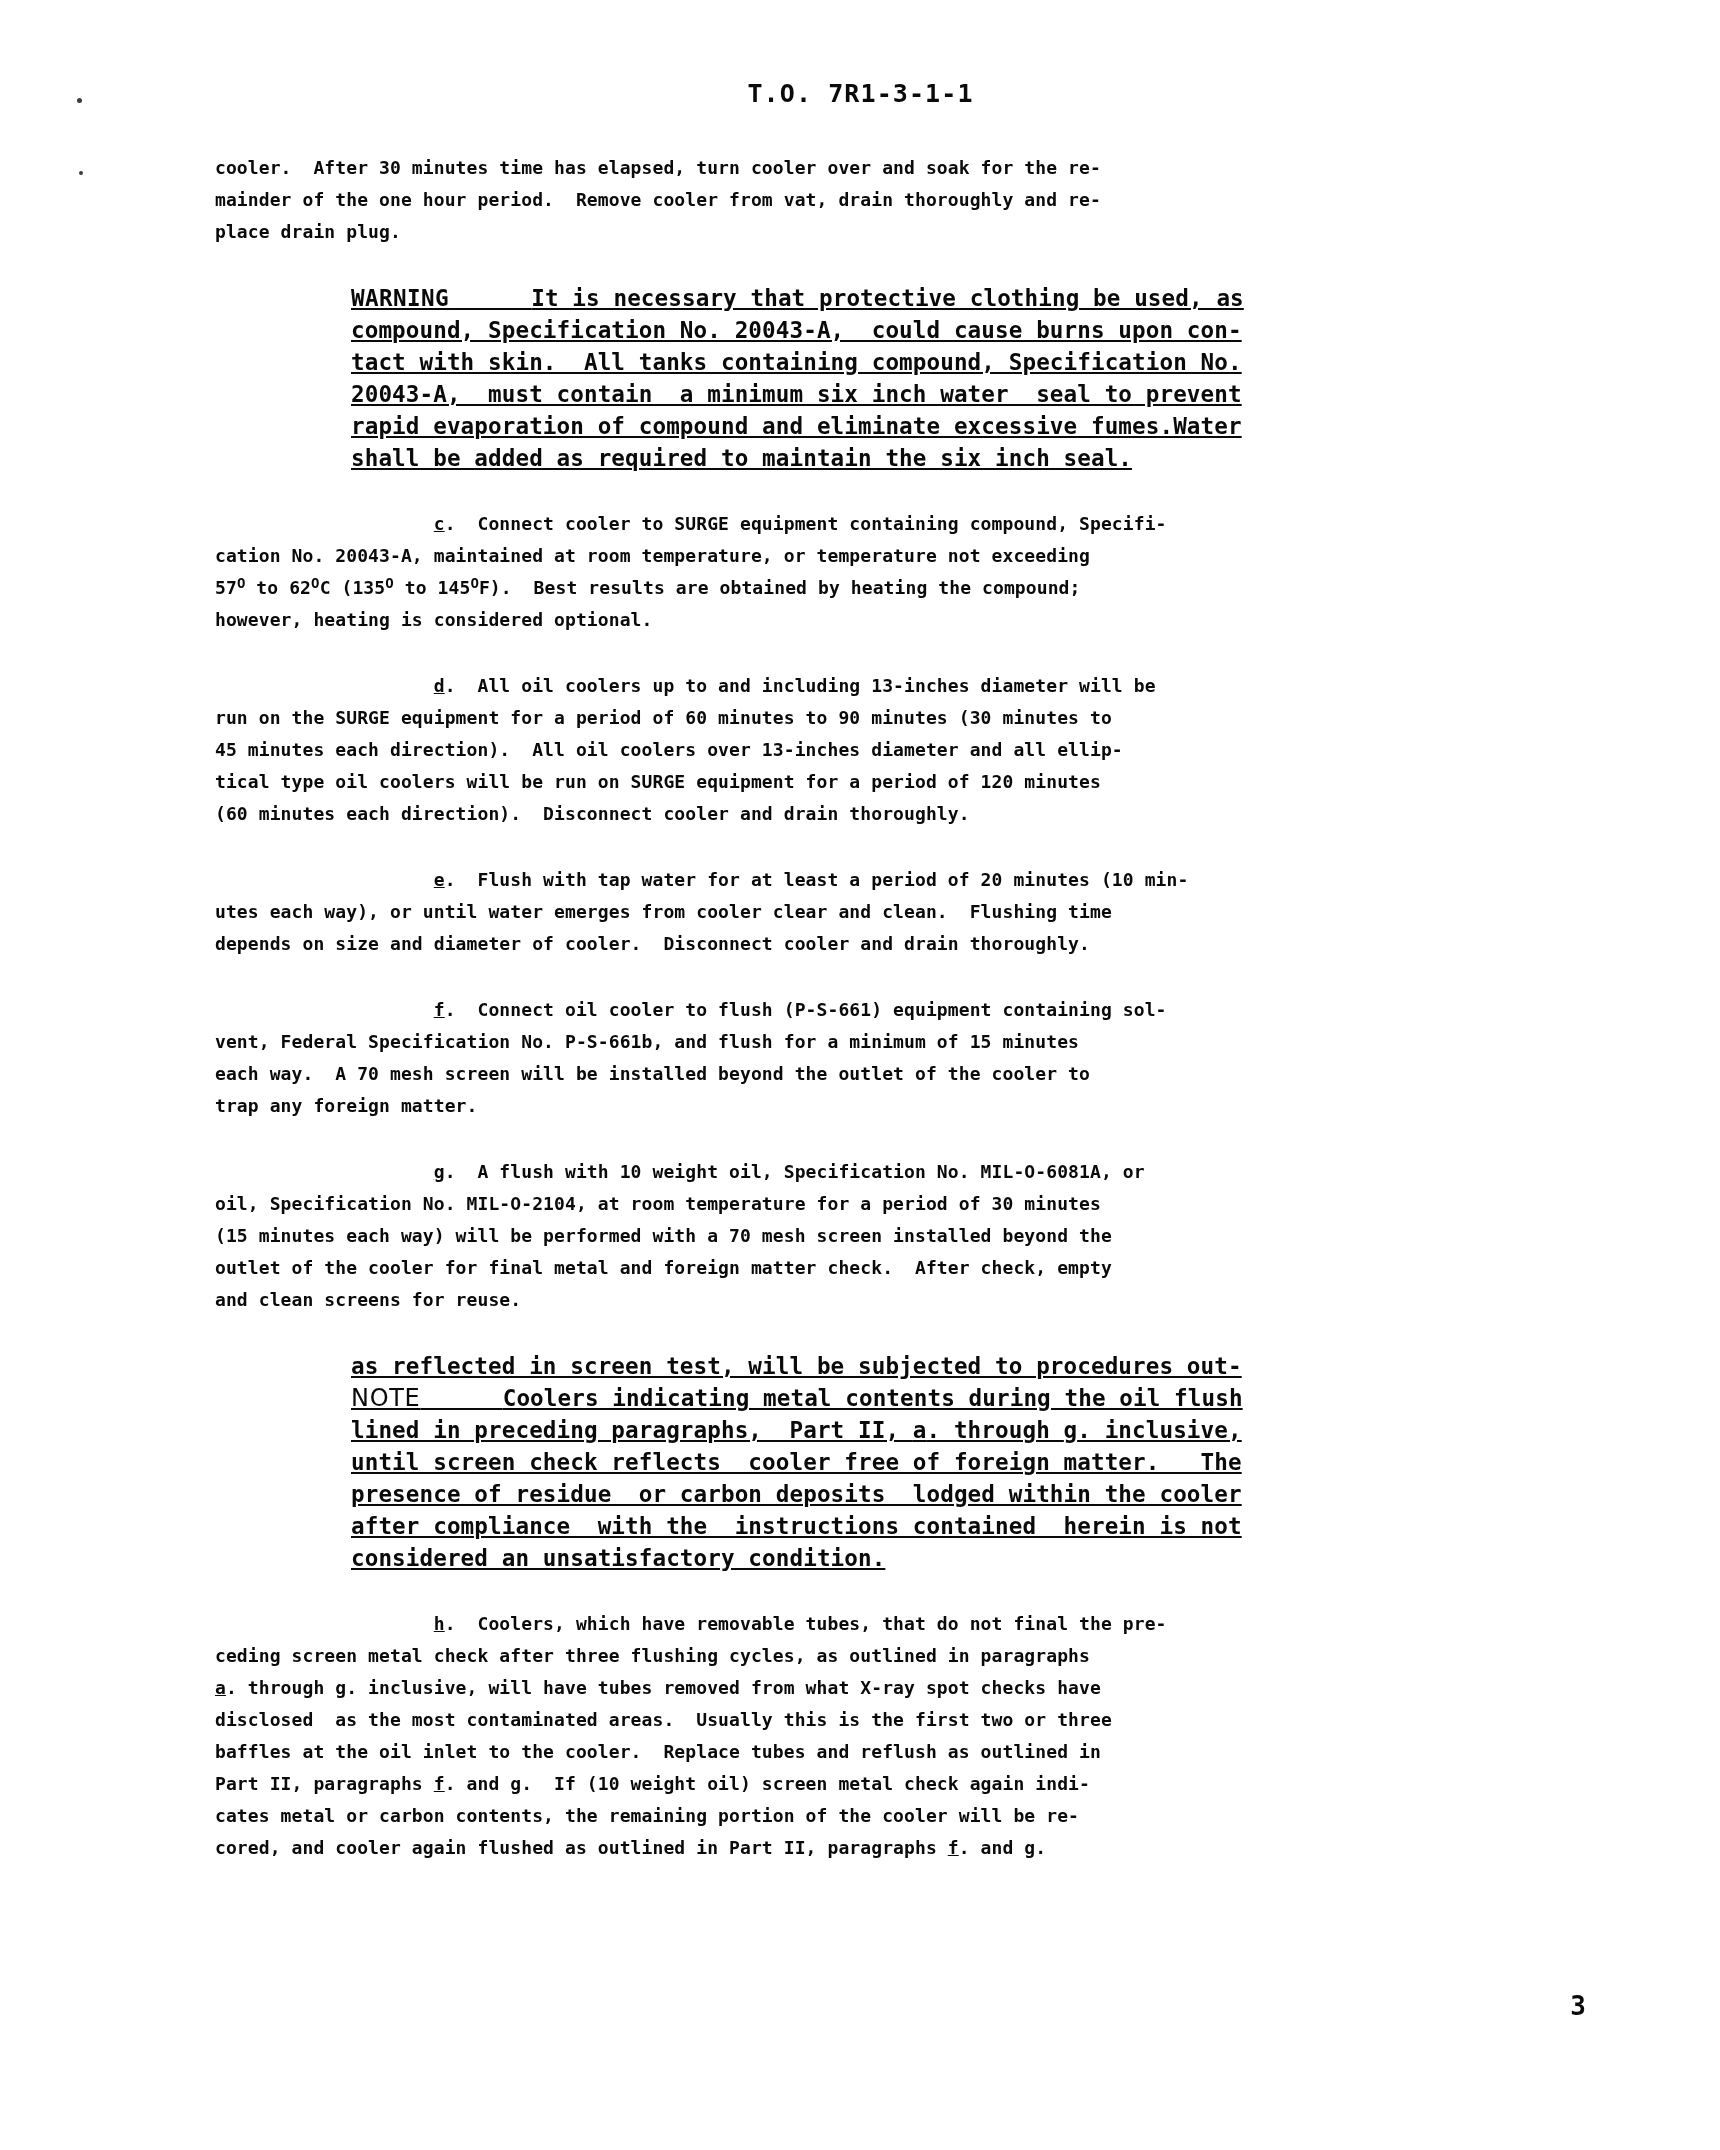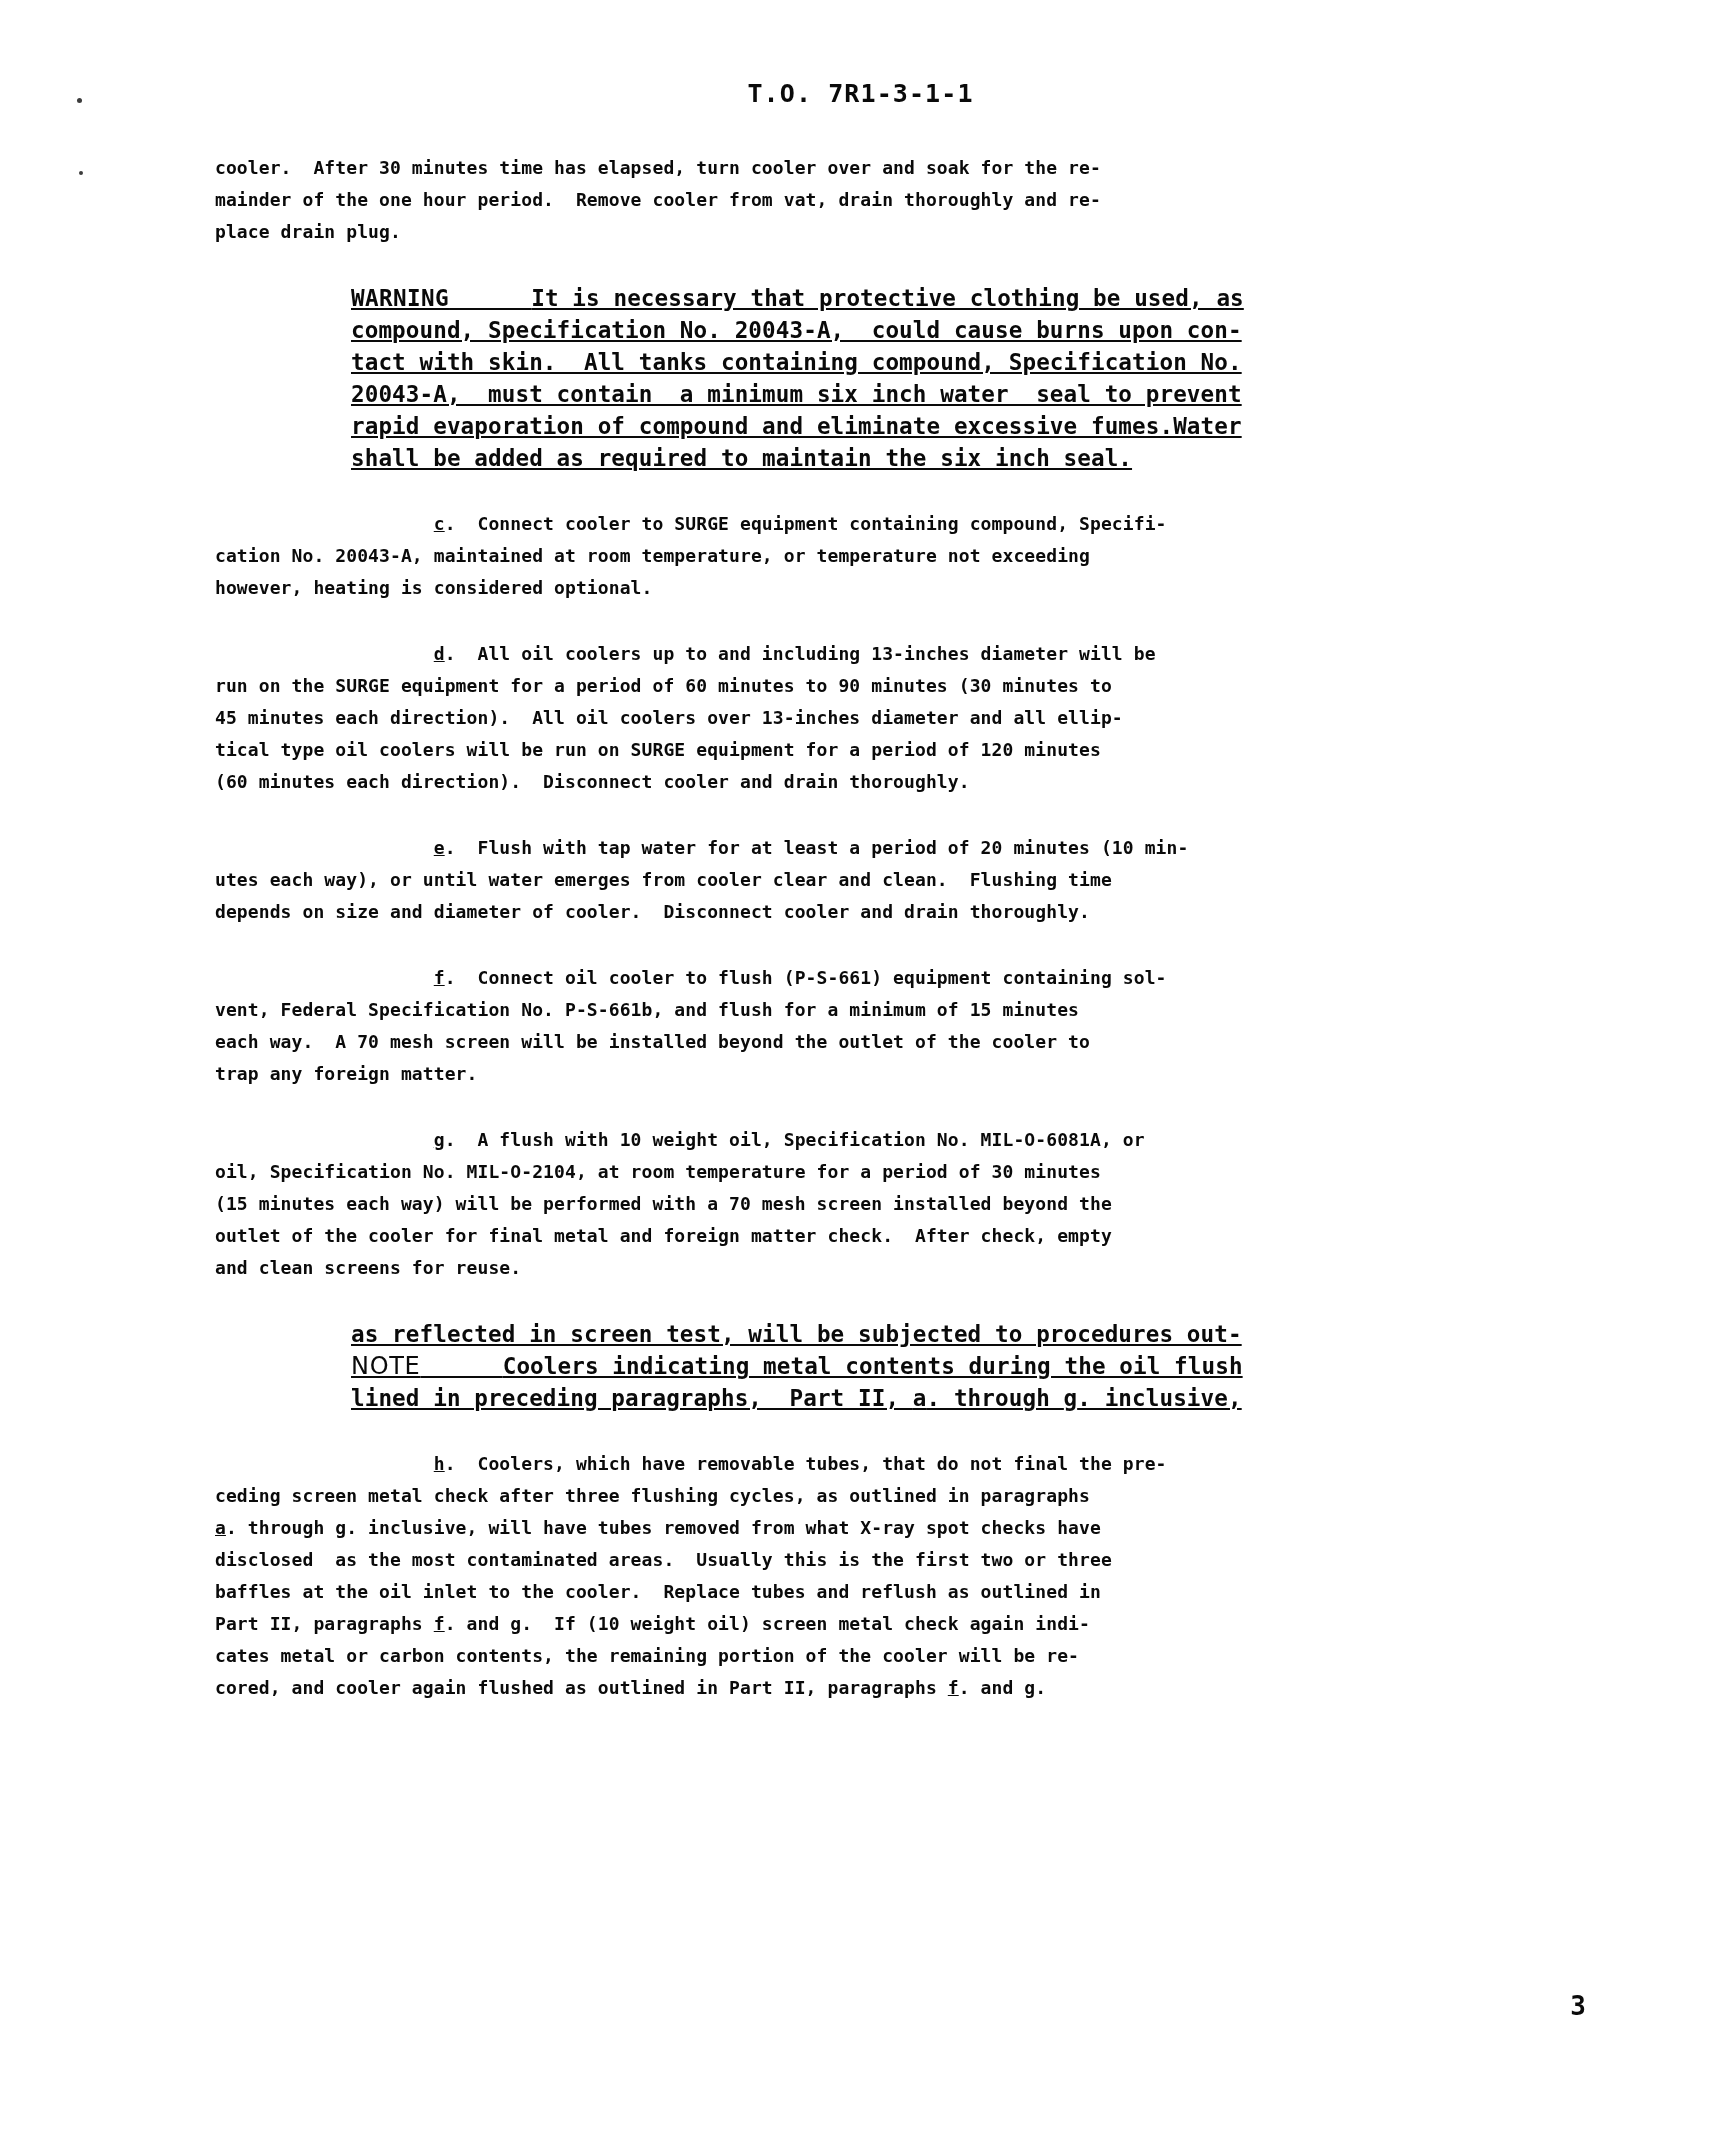--- a/index.html
+++ b/index.html
@@ -137,20 +137,21 @@
 tact with skin.  All tanks containing compound, Specification No.
 20043-A,  must contain  a minimum six inch water  seal to prevent
 rapid evaporation of compound and eliminate excessive fumes.Water
 shall be added as required to maintain the six inch seal.</p>
     </div>
 
     <div class="gap-md"></div>
 
     <p class="para"><span>                    </span><span class="palpha">c</span><span>.</span><span>  Connect cooler to SURGE equipment containing compound, Specifi-</span></p>
     <p class="para">cation No. 20043-A, maintained at room temperature, or temperature not exceeding</p>
+    <p class="para"><span>57</span><span class="deg">O</span><span> to 62</span><span class="deg">O</span><span>C (135</span><span class="deg">O</span><span> to 145</span><span class="deg">O</span><span>F).  Best results are obtained by heating the compound;</span></p>
     <p class="para">however, heating is considered optional.</p>
 
     <div class="gap-md"></div>
 
     <p class="para"><span>                    </span><span class="palpha">d</span><span>.</span><span>  All oil coolers up to and including 13-inches diameter will be</span></p>
     <p class="para">run on the SURGE equipment for a period of 60 minutes to 90 minutes (30 minutes to
 45 minutes each direction).  All oil coolers over 13-inches diameter and all ellip-
 tical type oil coolers will be run on SURGE equipment for a period of 120 minutes
 (60 minutes each direction).  Disconnect cooler and drain thoroughly.</p>
 
@@ -174,20 +175,24 @@
 (15 minutes each way) will be performed with a 70 mesh screen installed beyond the
 outlet of the cooler for final metal and foreign matter check.  After check, empty
 and clean screens for reuse.</p>
 
     <div class="gap-md"></div>
 
     <div class="inset">
       <p class="para">as reflected in screen test, will be subjected to procedures out-</p>
       <p class="para"><span class="kw-note">NOTE</span><span>      </span><span>Coolers indicating metal contents during the oil flush</span></p>
       <p class="para"><span>lined in preceding paragraphs,  Part II, </span><span class="palpha">a</span><span>. through </span><span class="palpha">g</span><span>. inclusive,</span></p>
+      <p class="para">until screen check reflects  cooler free of foreign matter.   The
+presence of residue  or carbon deposits  lodged within the cooler
+after compliance  with the  instructions contained  herein is not
+considered an unsatisfactory condition.</p>
     </div>
 
     <div class="gap-md"></div>
 
     <p class="para"><span>                    </span><span class="palpha">h</span><span>.</span><span>  Coolers, which have removable tubes, that do not final the pre-</span></p>
     <p class="para">ceding screen metal check after three flushing cycles, as outlined in paragraphs</p>
     <p class="para"><span class="palpha">a</span><span>. through </span><span class="palpha">g</span><span>. inclusive, will have tubes removed from what X-ray spot checks have</span></p>
     <p class="para">disclosed  as the most contaminated areas.  Usually this is the first two or three
 baffles at the oil inlet to the cooler.  Replace tubes and reflush as outlined in</p>
     <p class="para"><span>Part II, paragraphs </span><span class="palpha">f</span><span>. and </span><span class="palpha">g</span><span>.  If (10 weight oil) screen metal check again indi-</span></p>

